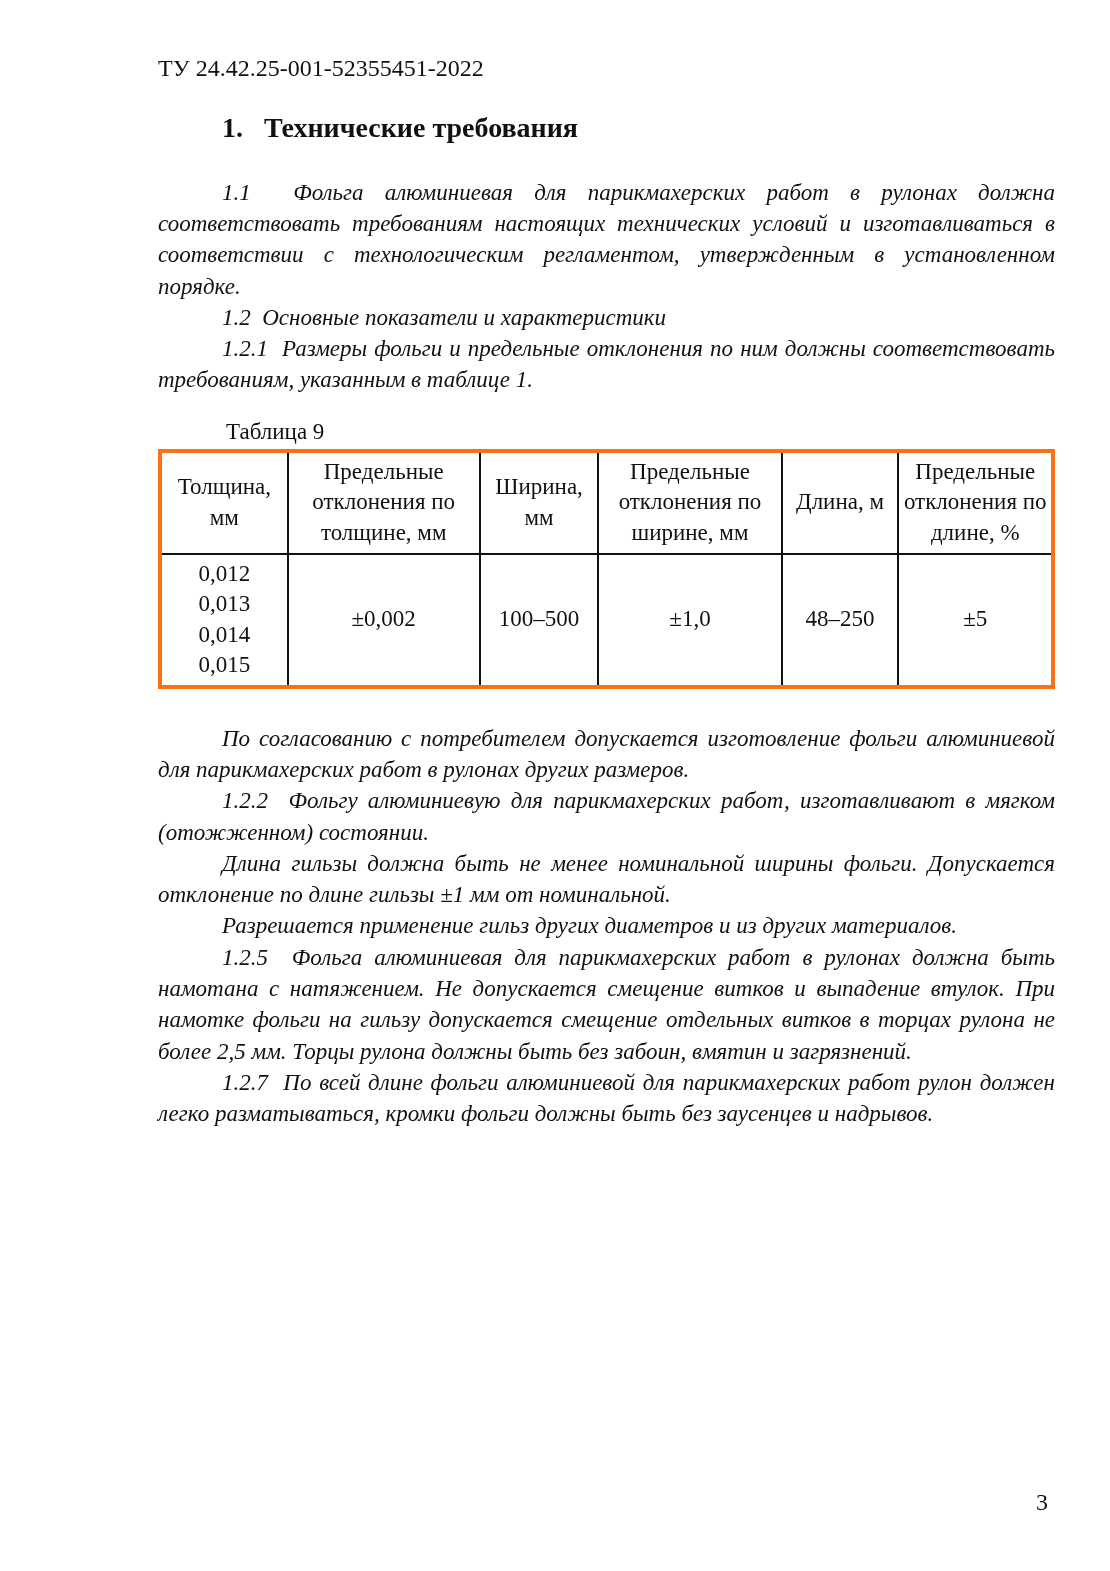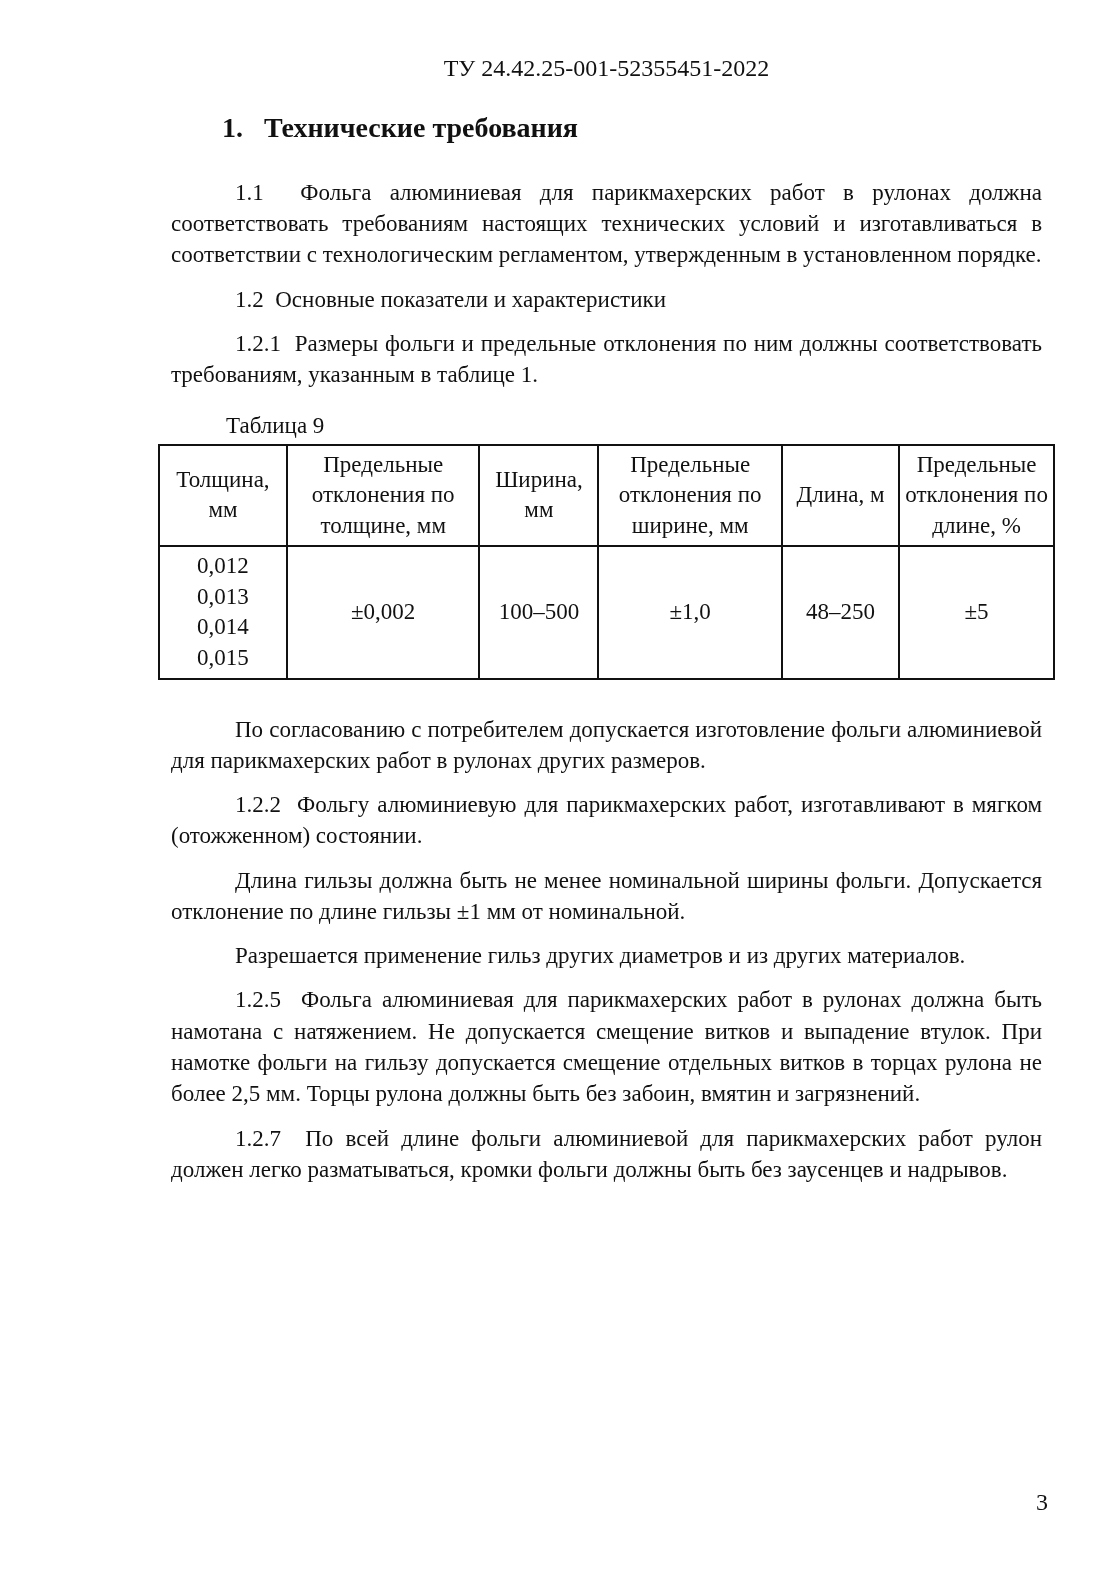--- a/index.html
+++ b/index.html
@@ -14,44 +14,45 @@
     box-sizing: border-box;
     background: #ffffff;
     color: #111111;
     font-family: "Liberation Serif", "DejaVu Serif", serif;
     font-size: 23px;
     line-height: 1.36;
     padding: 52px 55px 0 158px;
     overflow: hidden;
   }
   .doc-number {
-    text-align: center;
+    text-align: left;
     font-size: 24px;
     margin: 0 0 4px 0;
   }
   .heading {
     font-size: 28px;
     font-weight: bold;
     margin: 24px 0 30px 0;
     text-indent: 64px;
   }
   .body-p {
-    margin: 13px;
+    margin: 0;
     text-align: justify;
     text-align-last: left;
     text-indent: 64px;
+    font-style: italic;
   }
   .table-caption {
     margin: 20px 0 2px 0;
     text-indent: 68px;
   }
   table.spec-table {
     width: 100%;
     border-collapse: collapse;
-    border: 1px solid #f97316;
+    border: 4px solid #f97316;
     table-layout: fixed;
   }
   table.spec-table th,
   table.spec-table td {
     border: 2px solid #111111;
     text-align: center;
     vertical-align: middle;
     font-weight: normal;
     font-size: 23px;
     line-height: 1.33;

